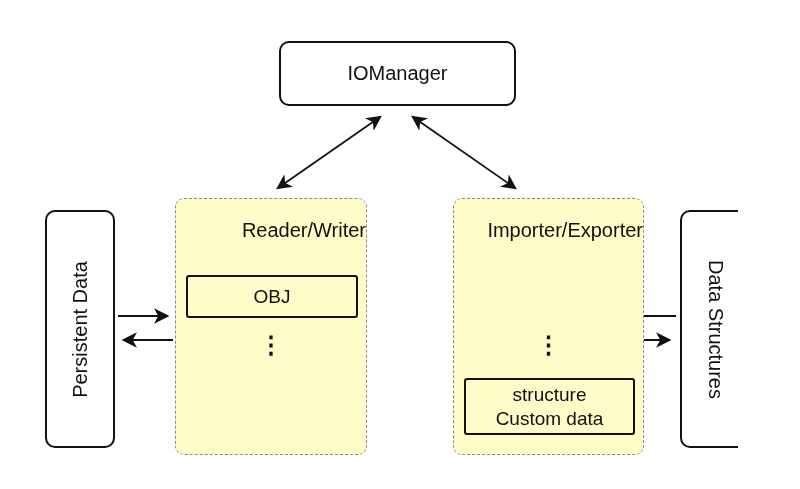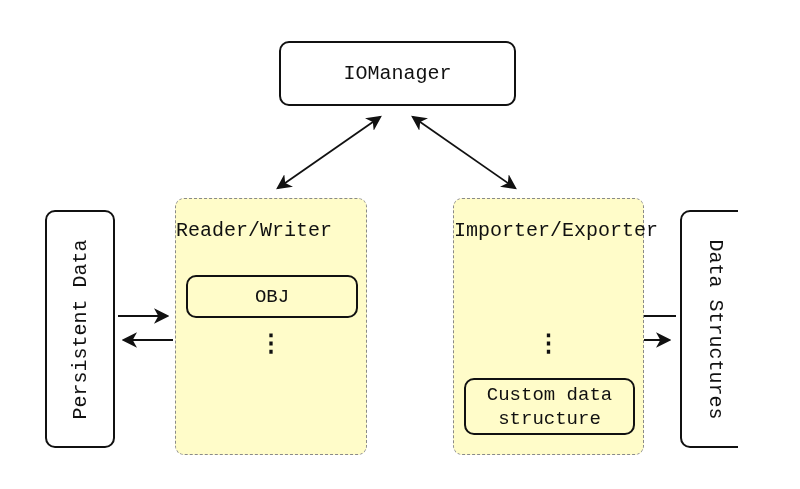--- a/index.html
+++ b/index.html
@@ -5,21 +5,21 @@
   html, body {
     margin: 0;
     padding: 0;
     background: #ffffff;
   }
   .canvas {
     position: relative;
     width: 738px;
     height: 489px;
     background: #ffffff;
-    font-family: Liberation Mono, monospace;
+    font-family: Liberation Sans, sans-serif;
     color: #111111;
     overflow: hidden;
   }
   .node {
     position: absolute;
     box-sizing: border-box;
     background: #ffffff;
     border: 2.5px solid #111111;
     border-radius: 10px;
     display: flex;
@@ -39,30 +39,30 @@
     border-radius: 9px;
     top: 198px;
     height: 257px;
   }
   .container-rw { left: 175px; width: 192px; }
   .container-ie { left: 427px; width: 191px; margin-left: 26px; }
   .container-title {
     position: absolute;
     top: 20px;
     left: 0; right: 0;
-    text-align: left;
+    text-align: right;
     font-size: 20px;
     white-space: nowrap;
   }
   .inner-box {
     position: absolute;
     box-sizing: border-box;
     background: #FFFCC9;
     border: 2.5px solid #111111;
-    border-radius: 10px;
+    border-radius: 3px;
     display: flex;
     flex-direction: column;
     align-items: center;
     justify-content: center;
     font-size: 19px;
     line-height: 24px;
     left: 10px;
     width: 172px;
     text-align: center;
   }
@@ -137,22 +137,22 @@
     <div class="inner-box inner-top">
       <span>OBJ</span>
     </div>
     <div class="vdots">⋮</div>
   </div>
 
   <div class="container-box container-ie">
     <div class="container-title">Importer/Exporter</div>
     <div class="vdots">⋮</div>
     <div class="inner-box inner-bottom">
+      <span>structure</span>
       <span>Custom data</span>
-      <span>structure</span>
     </div>
   </div>
 
   <div class="side-box side-left">
     <span class="rot">Persistent Data</span>
   </div>
 
   <div class="side-box side-right">
     <span class="rot">Data Structures</span>
   </div>

